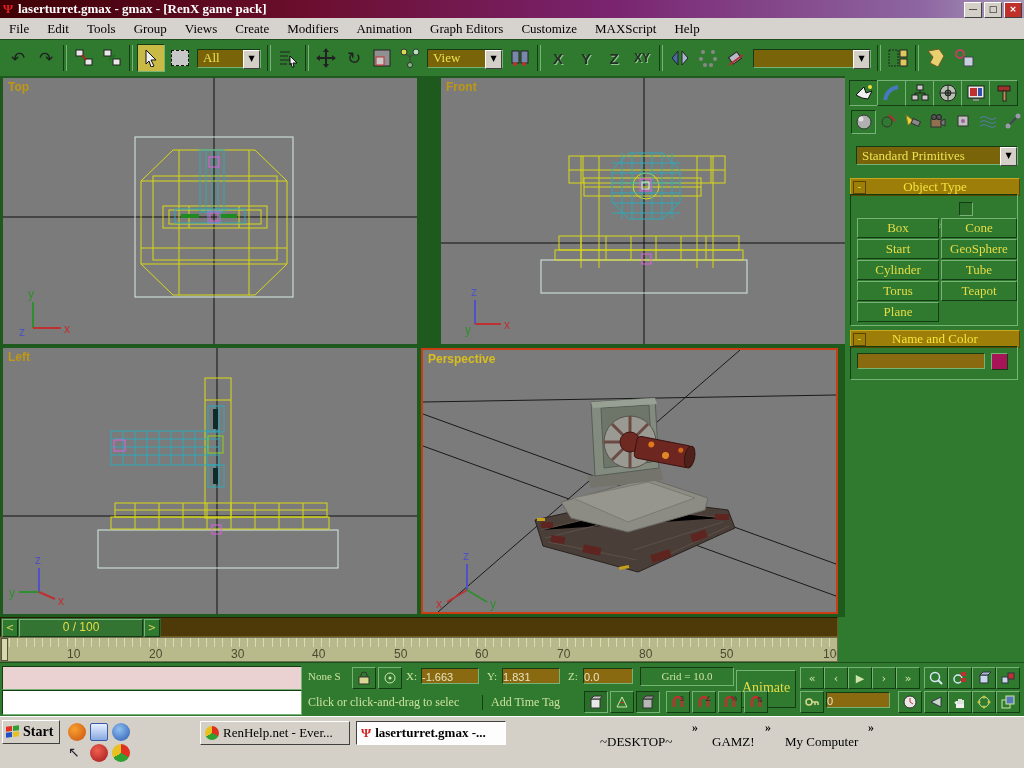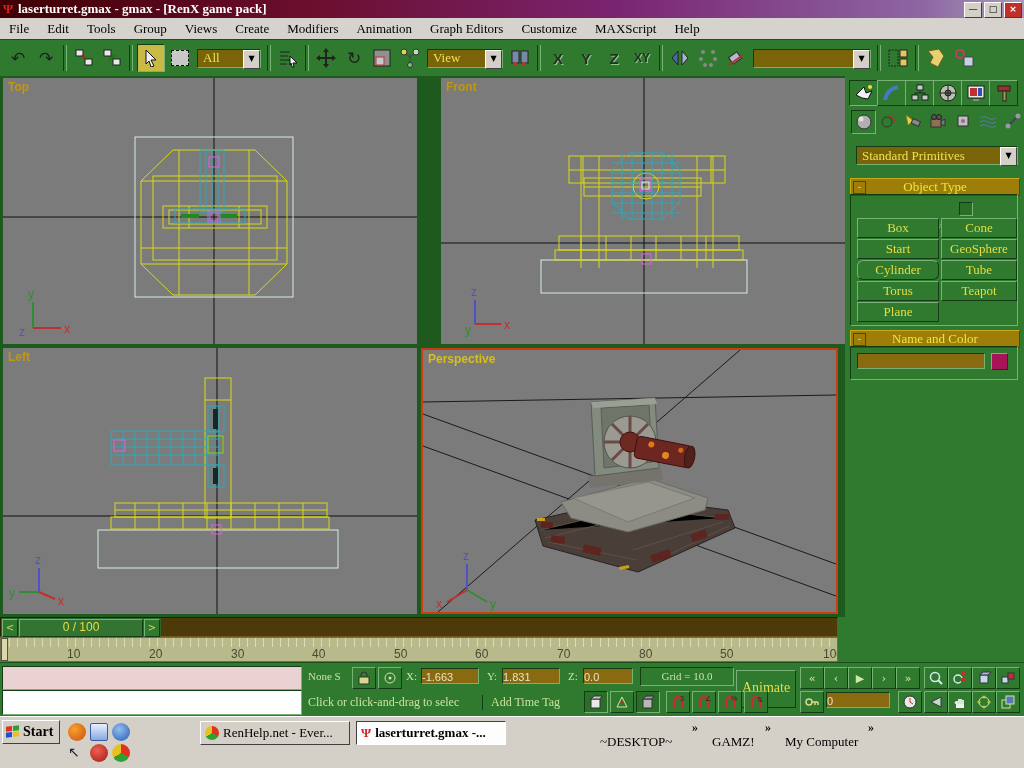--- a/index.html
+++ b/index.html
@@ -561,21 +561,21 @@
       <span class="minus">-</span>
       <span>Object Type</span>
     </div>
     <div class="rollbody" style="top:118px;height:130px;"></div>
     <span class="paneltext" style="position:absolute;left:52px;top:140px;">AutoGrid</span>
     <span class="sunkenG" style="position:absolute;left:114px;top:126px;width:12px;height:12px;background:#2A6E2A;"></span>
     <span class="objbtn" style="left:12px;top:142px;">Box</span>
     <span class="objbtn" style="left:96px;top:142px;width:74px;">Cone</span>
     <span class="objbtn" style="left:12px;top:163px;">Start</span>
     <span class="objbtn" style="left:96px;top:163px;width:74px;">GeoSphere</span>
-    <span class="objbtn" style="left:12px;top:184px;border-radius:6px;">Cylinder</span>
+    <span class="objbtn" style="left:12px;top:184px;">Cylinder</span>
     <span class="objbtn" style="left:96px;top:184px;width:74px;">Tube</span>
     <span class="objbtn" style="left:12px;top:205px;">Torus</span>
     <span class="objbtn" style="left:96px;top:205px;width:74px;">Teapot</span>
     <span class="objbtn" style="left:12px;top:226px;">Plane</span>
 
     <div class="rollhead" style="top:254px;">
       <span class="minus">-</span>
       <span>Name and Color</span>
     </div>
     <div class="rollbody" style="top:270px;height:32px;"></div>

